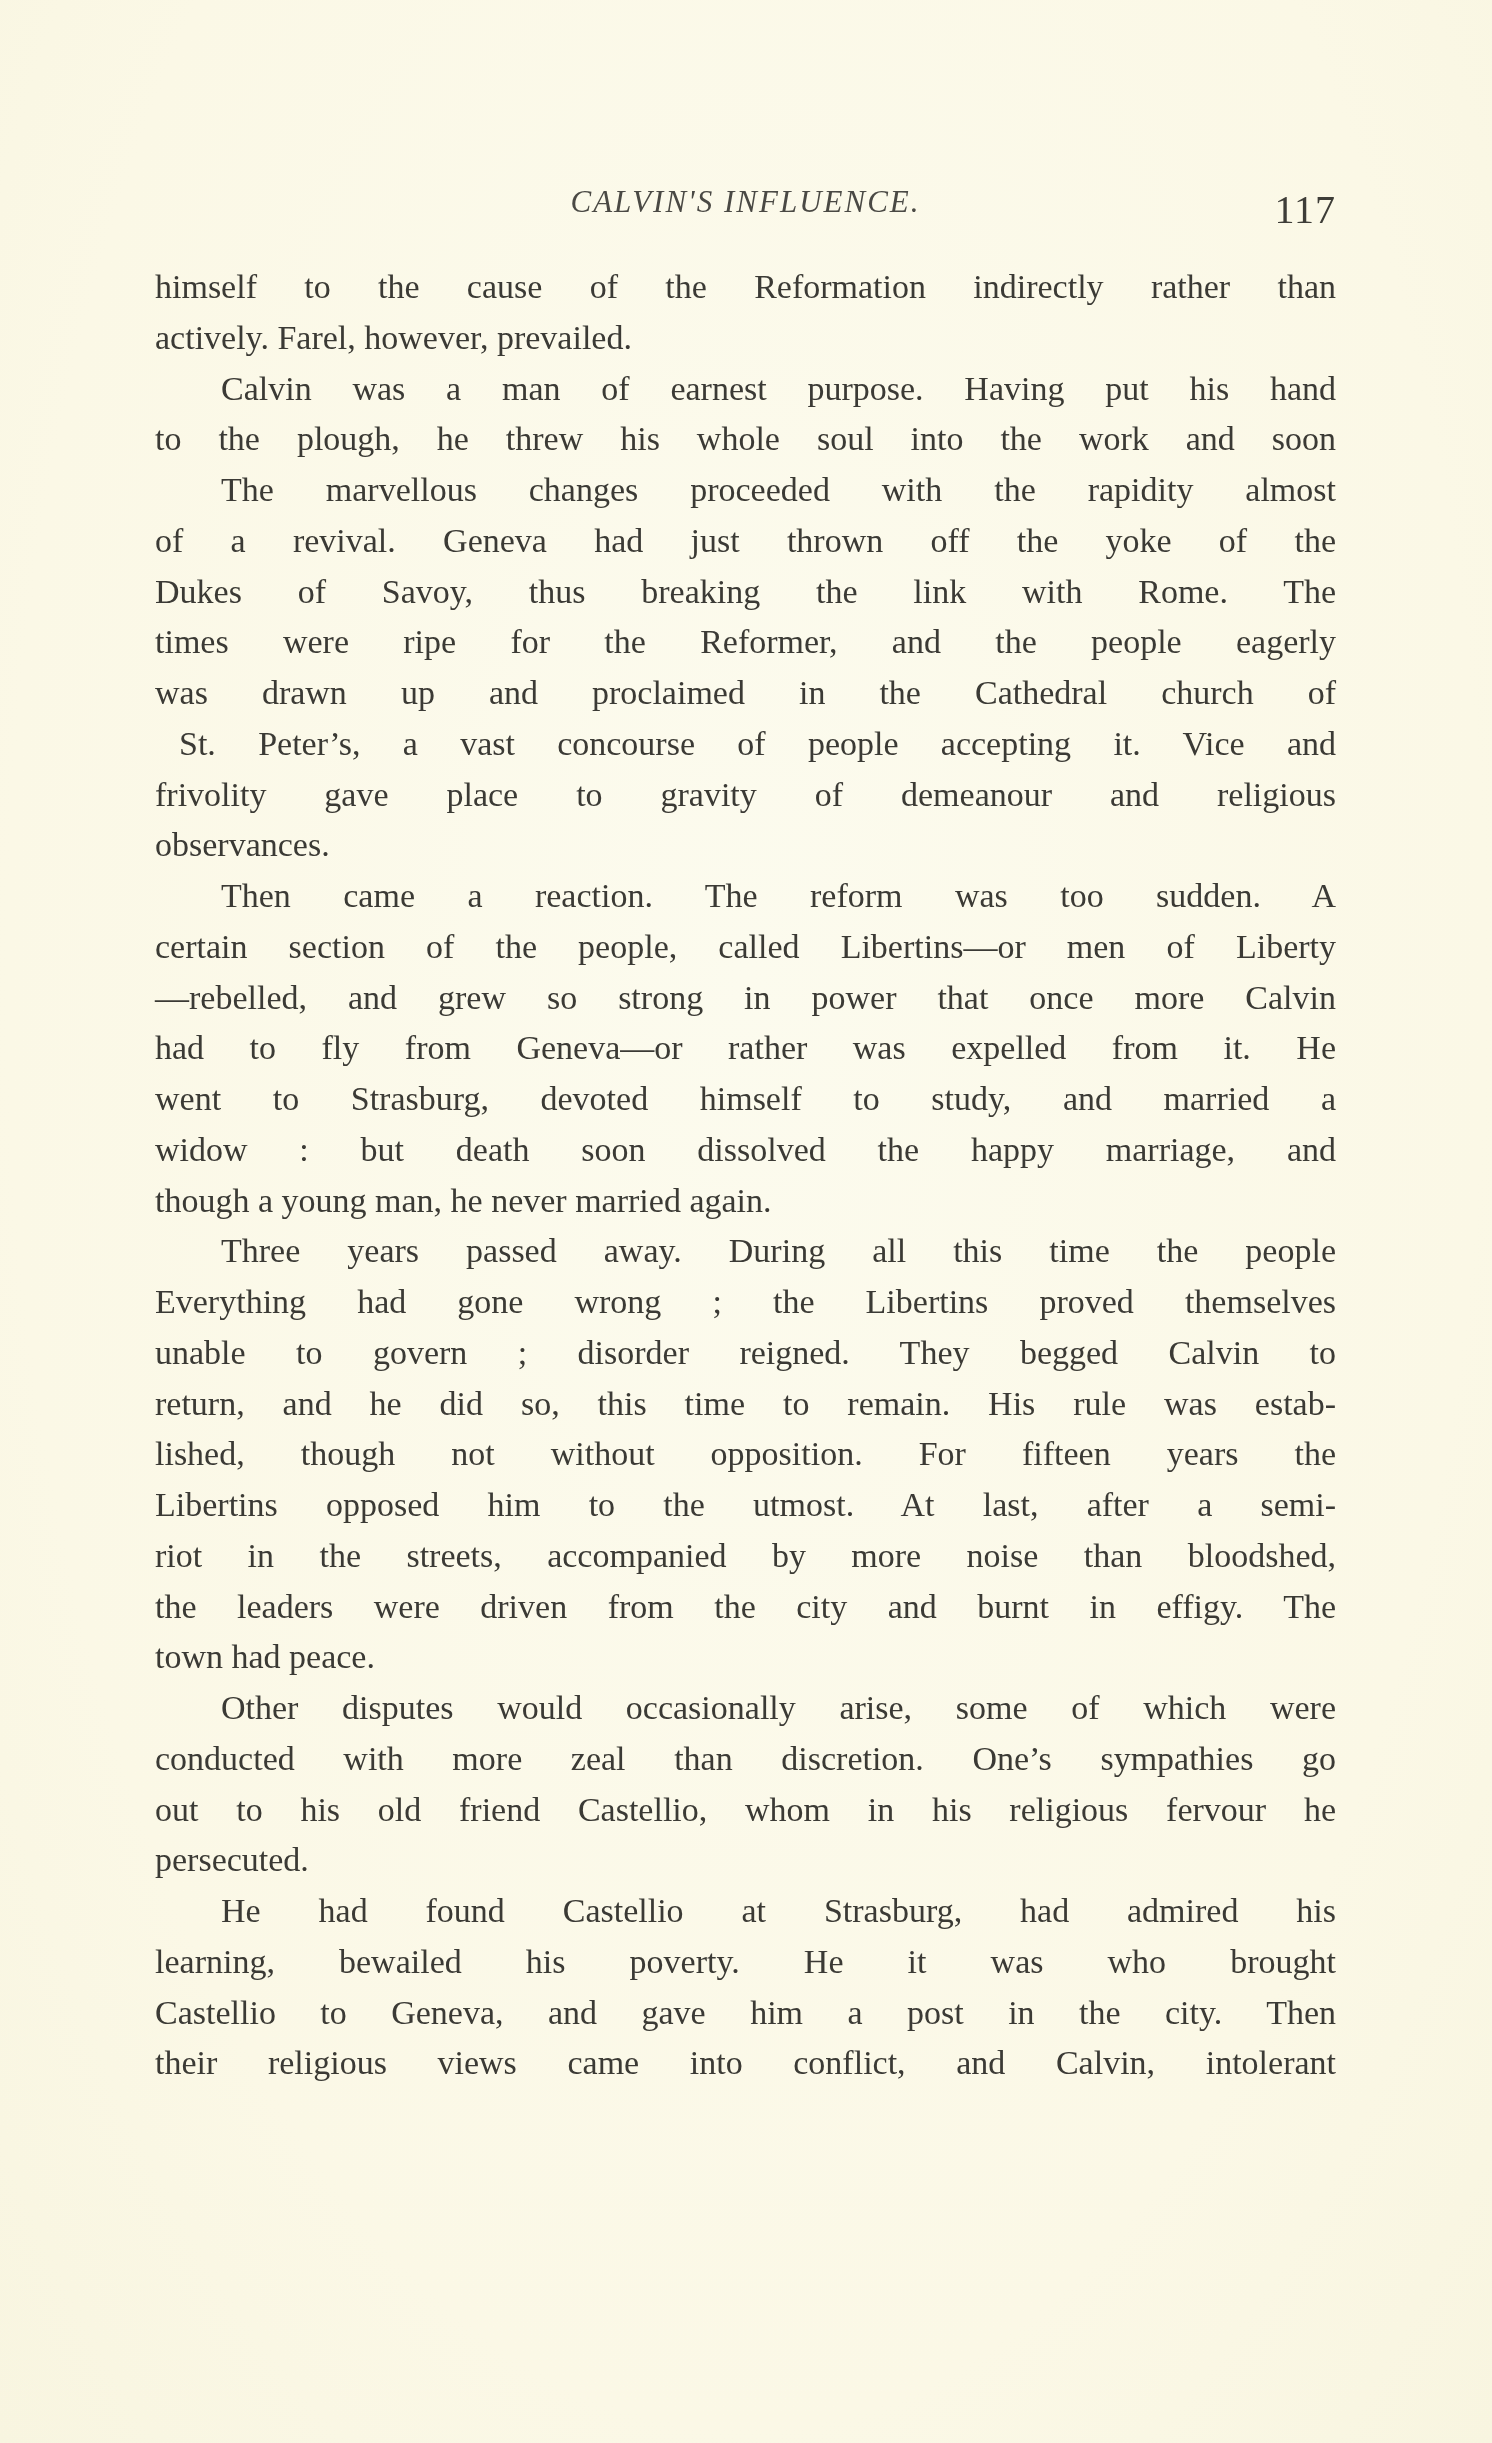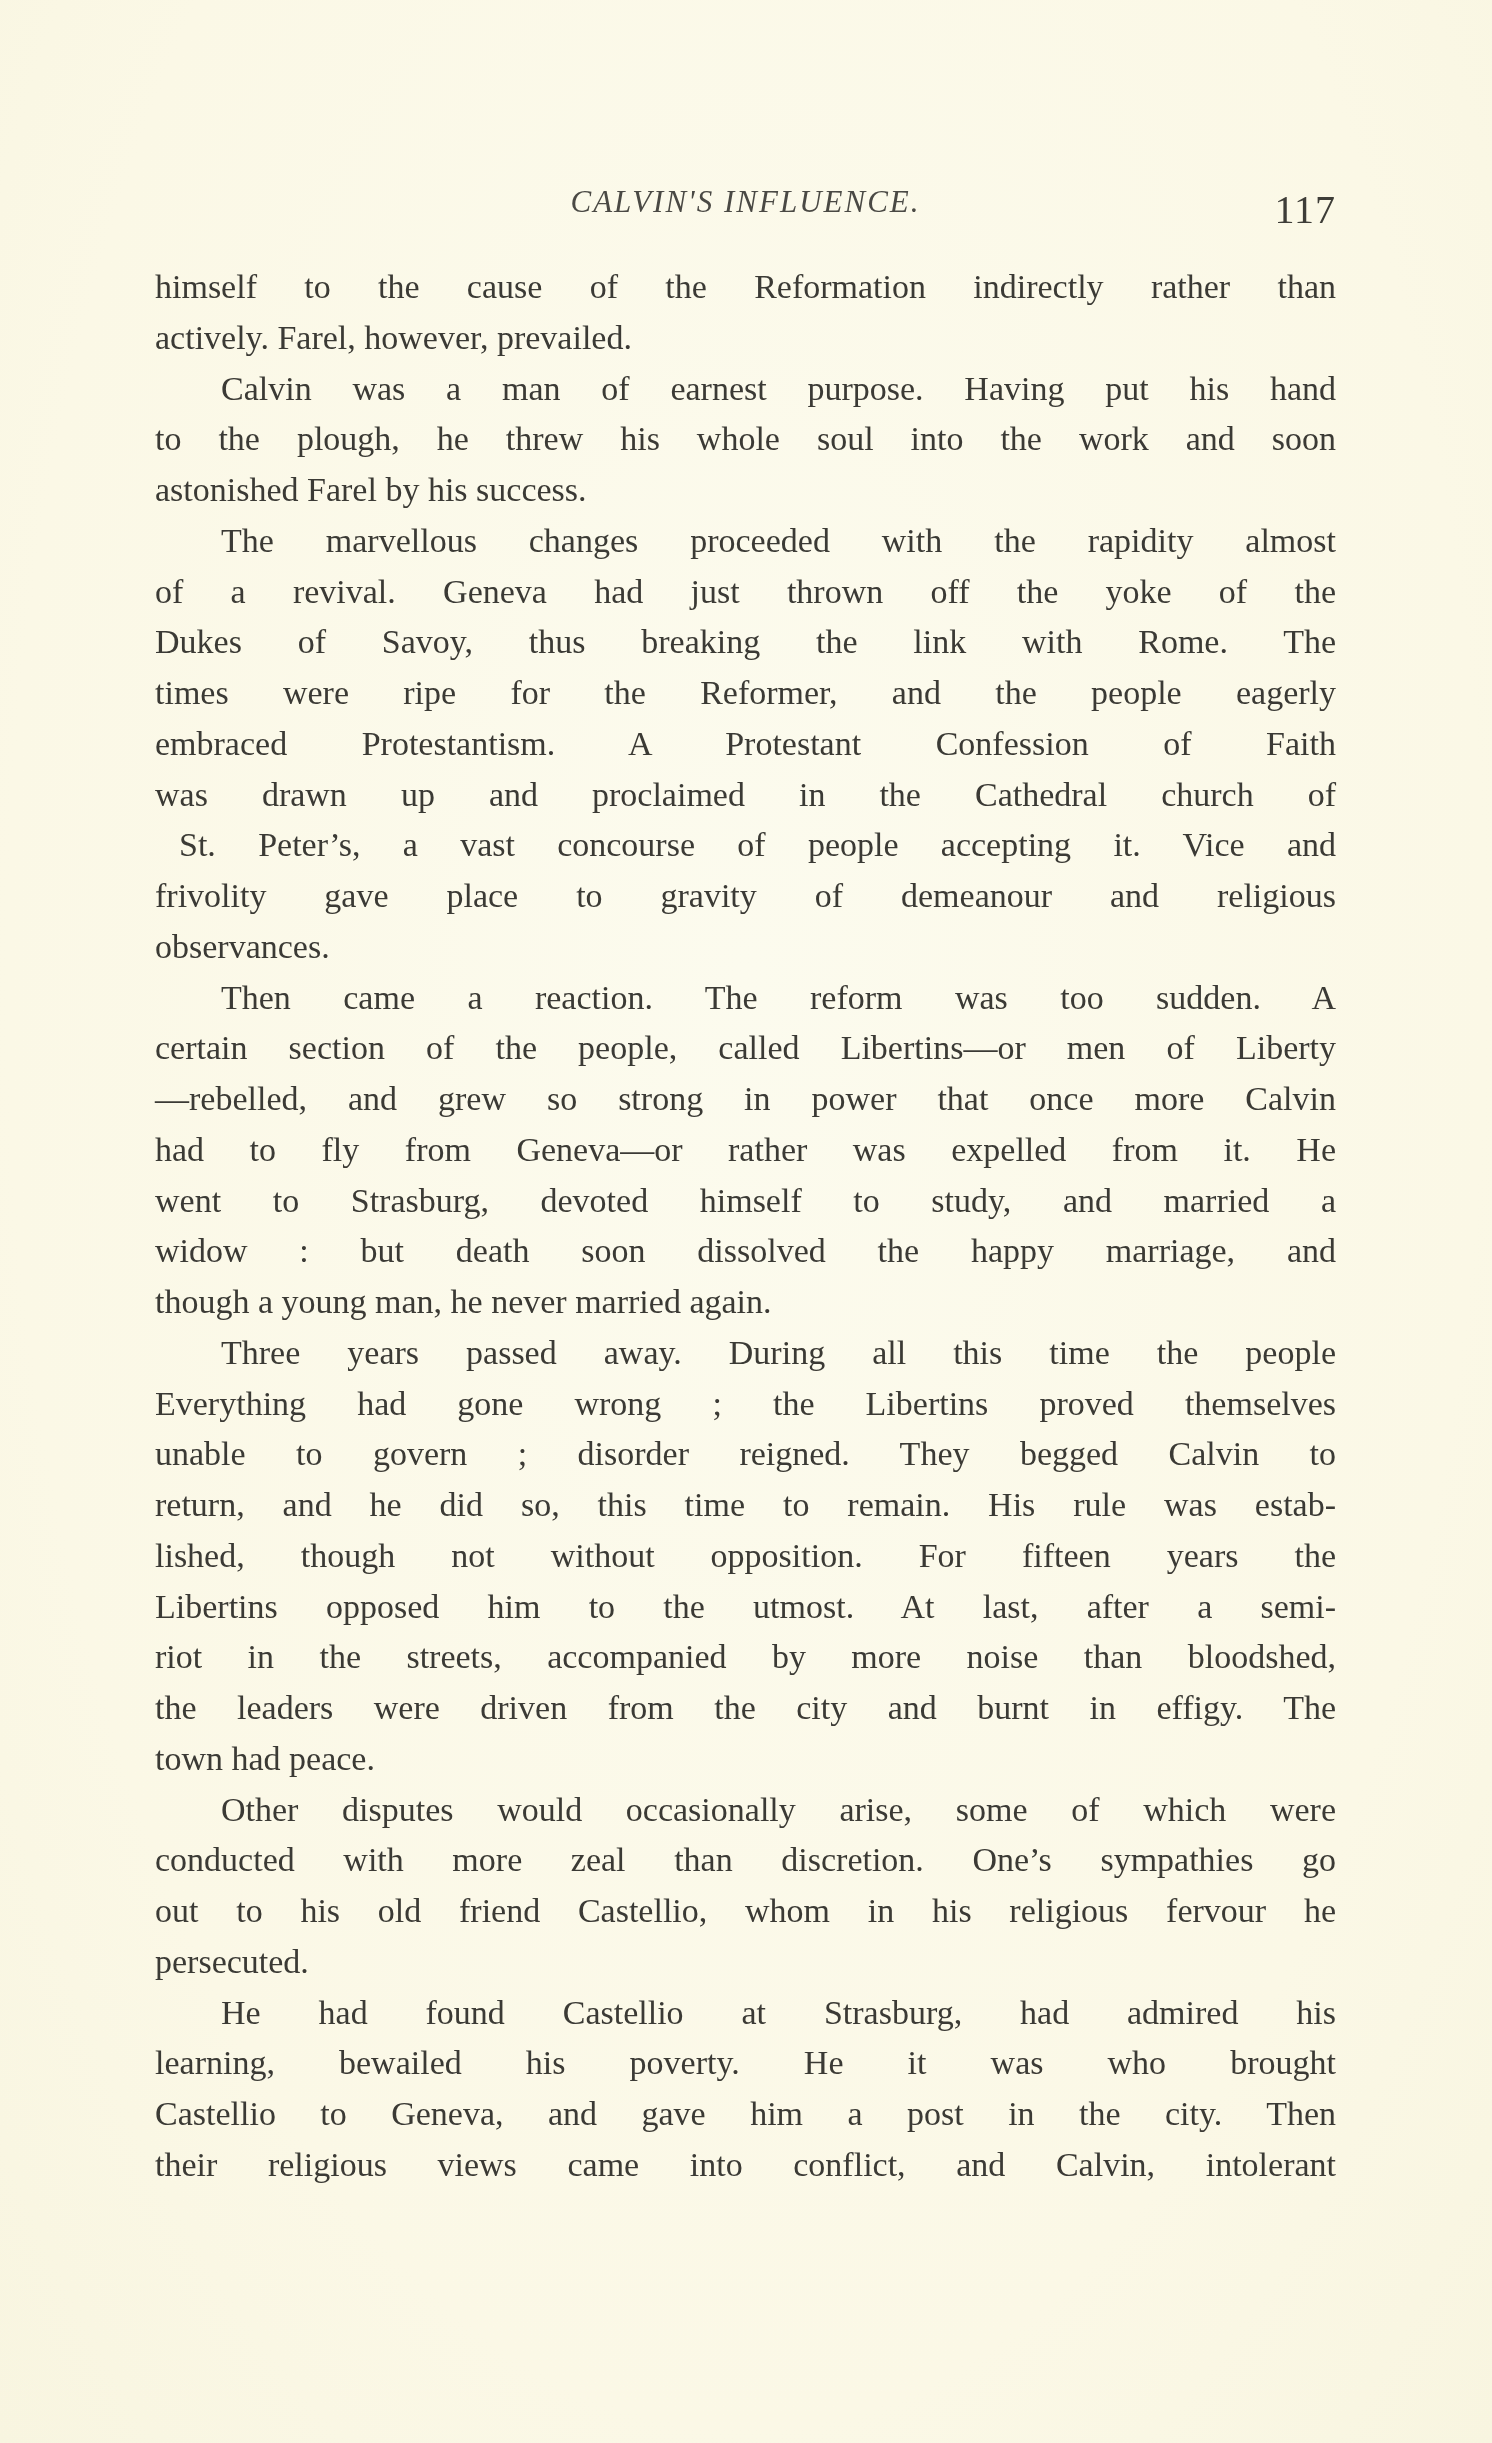--- a/index.html
+++ b/index.html
@@ -41,26 +41,24 @@
 <div class="page">
   <div class="running-head">
     <div class="running-title">CALVIN'S INFLUENCE.</div>
     <div class="page-number">117</div>
   </div>
   <div class="body-text" id="body-text">
       <span class="line" style="word-spacing: 0px;">himself to the cause of the Reformation indirectly rather than</span>
       <span class="line last">actively.  Farel, however, prevailed.</span>
       <span class="line indent" style="word-spacing: 0px;">Calvin was a man of earnest purpose.  Having put his hand</span>
       <span class="line" style="word-spacing: 0px;">to the plough, he threw his whole soul into the work and soon</span>
-      <span class="line last">astonished Farel by his success.</span>
       <span class="line indent" style="word-spacing: 0px;">The marvellous changes proceeded with the rapidity almost</span>
       <span class="line" style="word-spacing: 0px;">of a revival.  Geneva had just thrown off the yoke of the</span>
       <span class="line" style="word-spacing: 0px;">Dukes of Savoy, thus breaking the link with Rome.  The</span>
       <span class="line" style="word-spacing: 0px;">times were ripe for the Reformer, and the people eagerly</span>
-      <span class="line" style="word-spacing: 0px;">embraced Protestantism.  A Protestant Confession of Faith</span>
       <span class="line" style="word-spacing: 0px;">was drawn up and proclaimed in the Cathedral church of</span>
       <span class="line" style="word-spacing: 0px; margin-left: 24px;">St. Peter’s, a vast concourse of people accepting it.  Vice and</span>
       <span class="line" style="word-spacing: 0px;">frivolity gave place to gravity of demeanour and religious</span>
       <span class="line last">observances.</span>
       <span class="line indent" style="word-spacing: 0px;">Then came a reaction.  The reform was too sudden.  A</span>
       <span class="line" style="word-spacing: 0px;">certain section of the people, called Libertins—or men of Liberty</span>
       <span class="line" style="word-spacing: 0px;">—rebelled, and grew so strong in power that once more Calvin</span>
       <span class="line" style="word-spacing: 0px;">had to fly from Geneva—or rather was expelled from it.  He</span>
       <span class="line" style="word-spacing: 0px;">went to Strasburg, devoted himself to study, and married a</span>
       <span class="line" style="word-spacing: 0px;">widow : but death soon dissolved the happy marriage, and</span>

